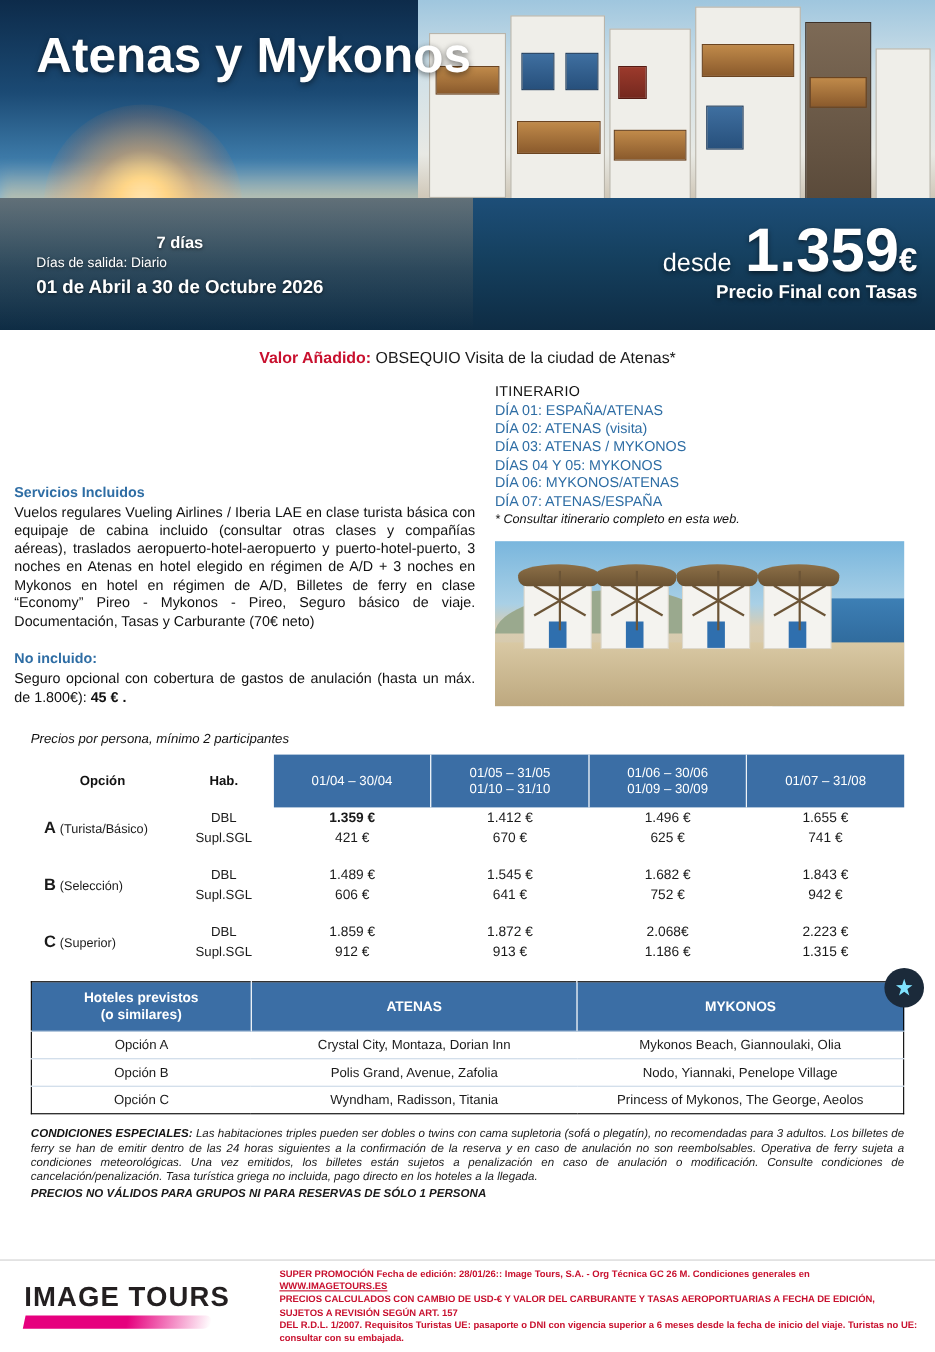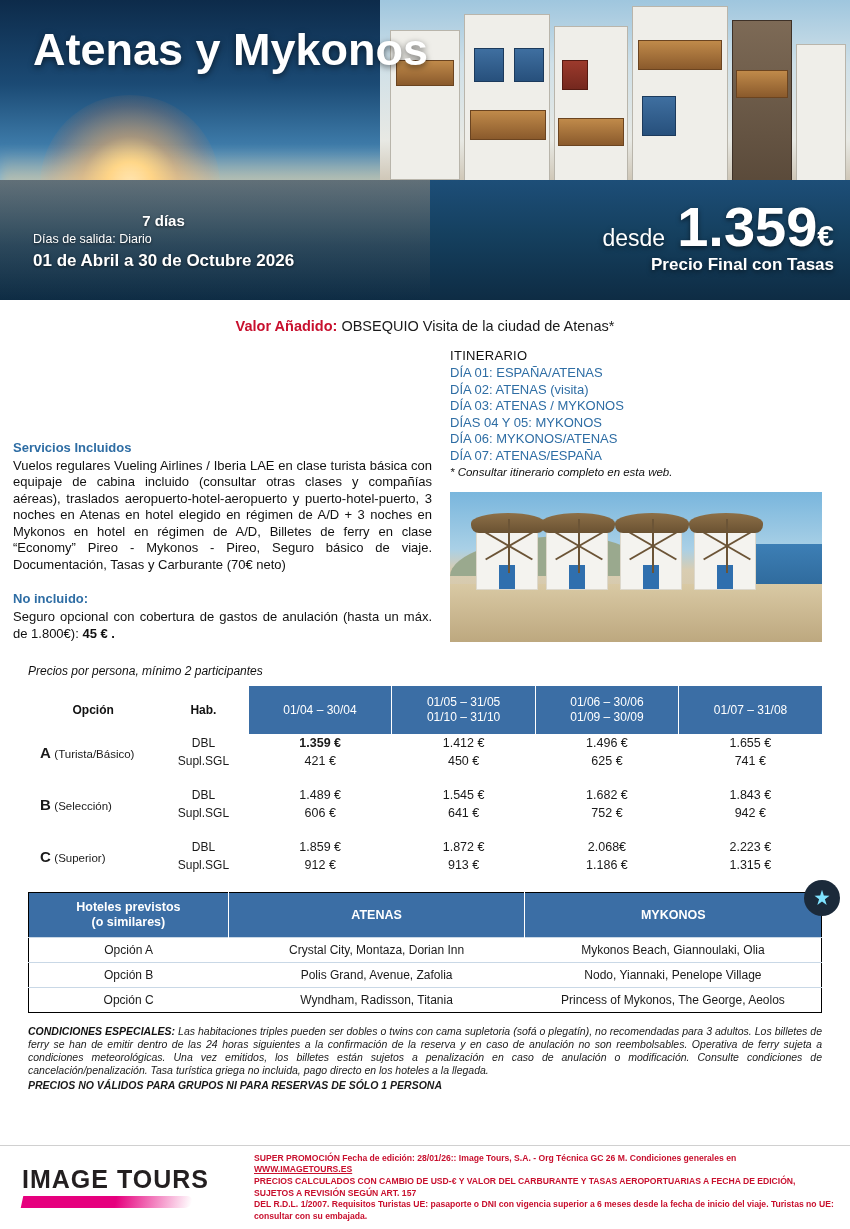--- a/index.html
+++ b/index.html
@@ -328,21 +328,21 @@
         </td>
         <td class="hab">DBL</td>
         <td class="big-price">1.359 €</td>
         <td>1.412 €</td>
         <td>1.496 €</td>
         <td>1.655 €</td>
       </tr>
       <tr>
         <td class="hab">Supl.SGL</td>
         <td>421 €</td>
-        <td>450 €</td>
+        <td>670 €</td>
         <td>625 €</td>
         <td>741 €</td>
       </tr>
       <tr class="row-gap">
           <td colspan="6"></td>
         </tr>
 
       <tr>
         <td class="opt" rowspan="2">
           <span class="letter">B</span>

